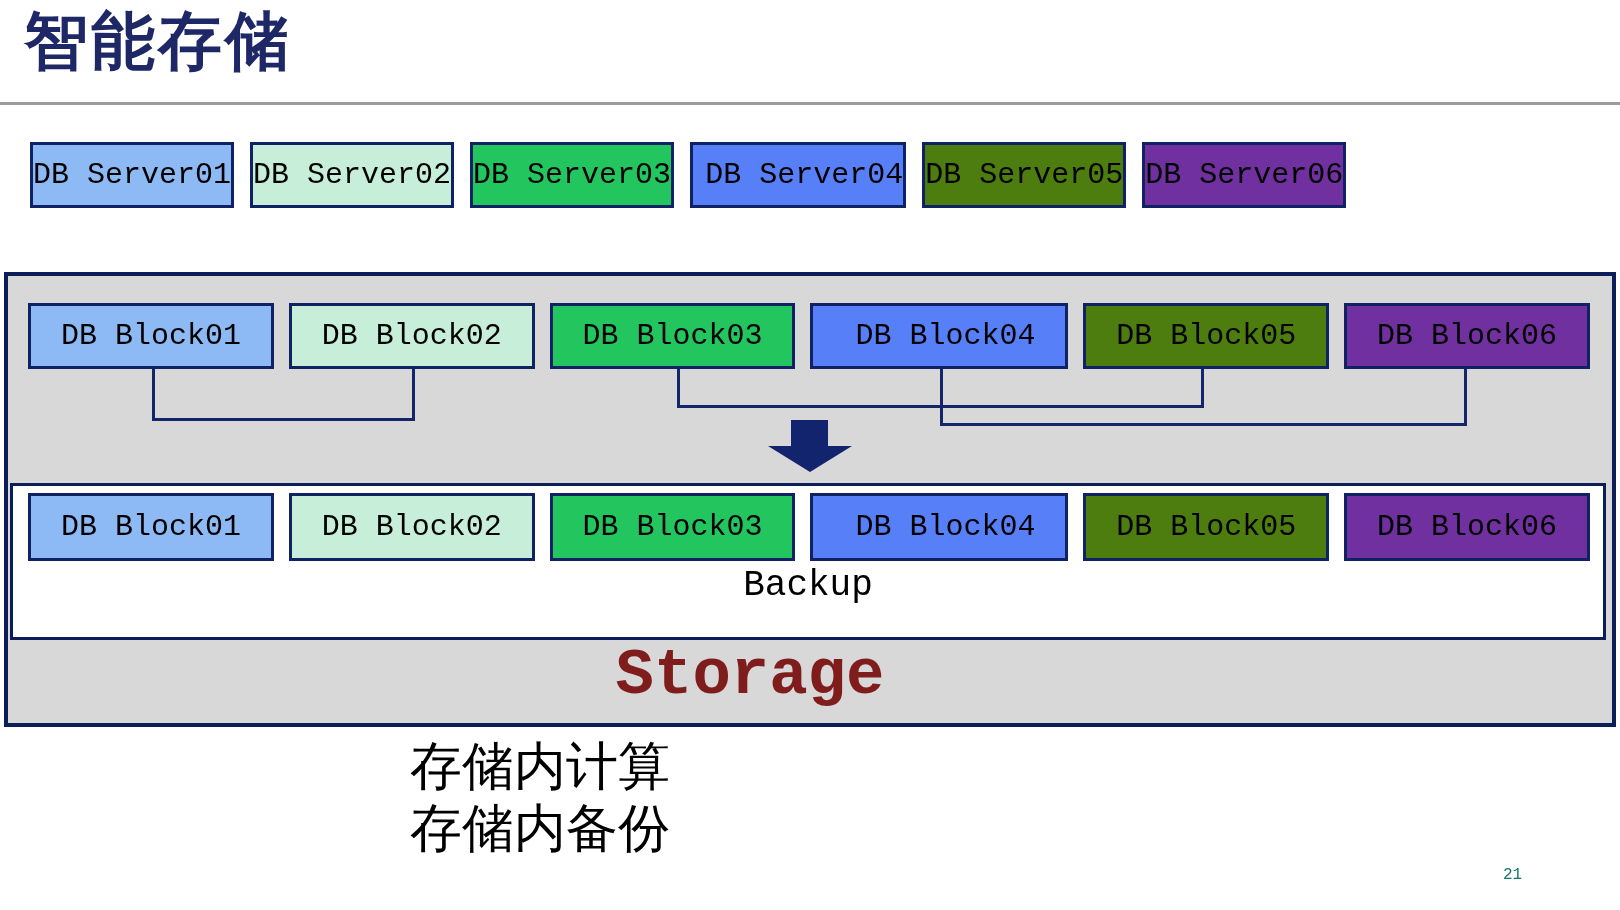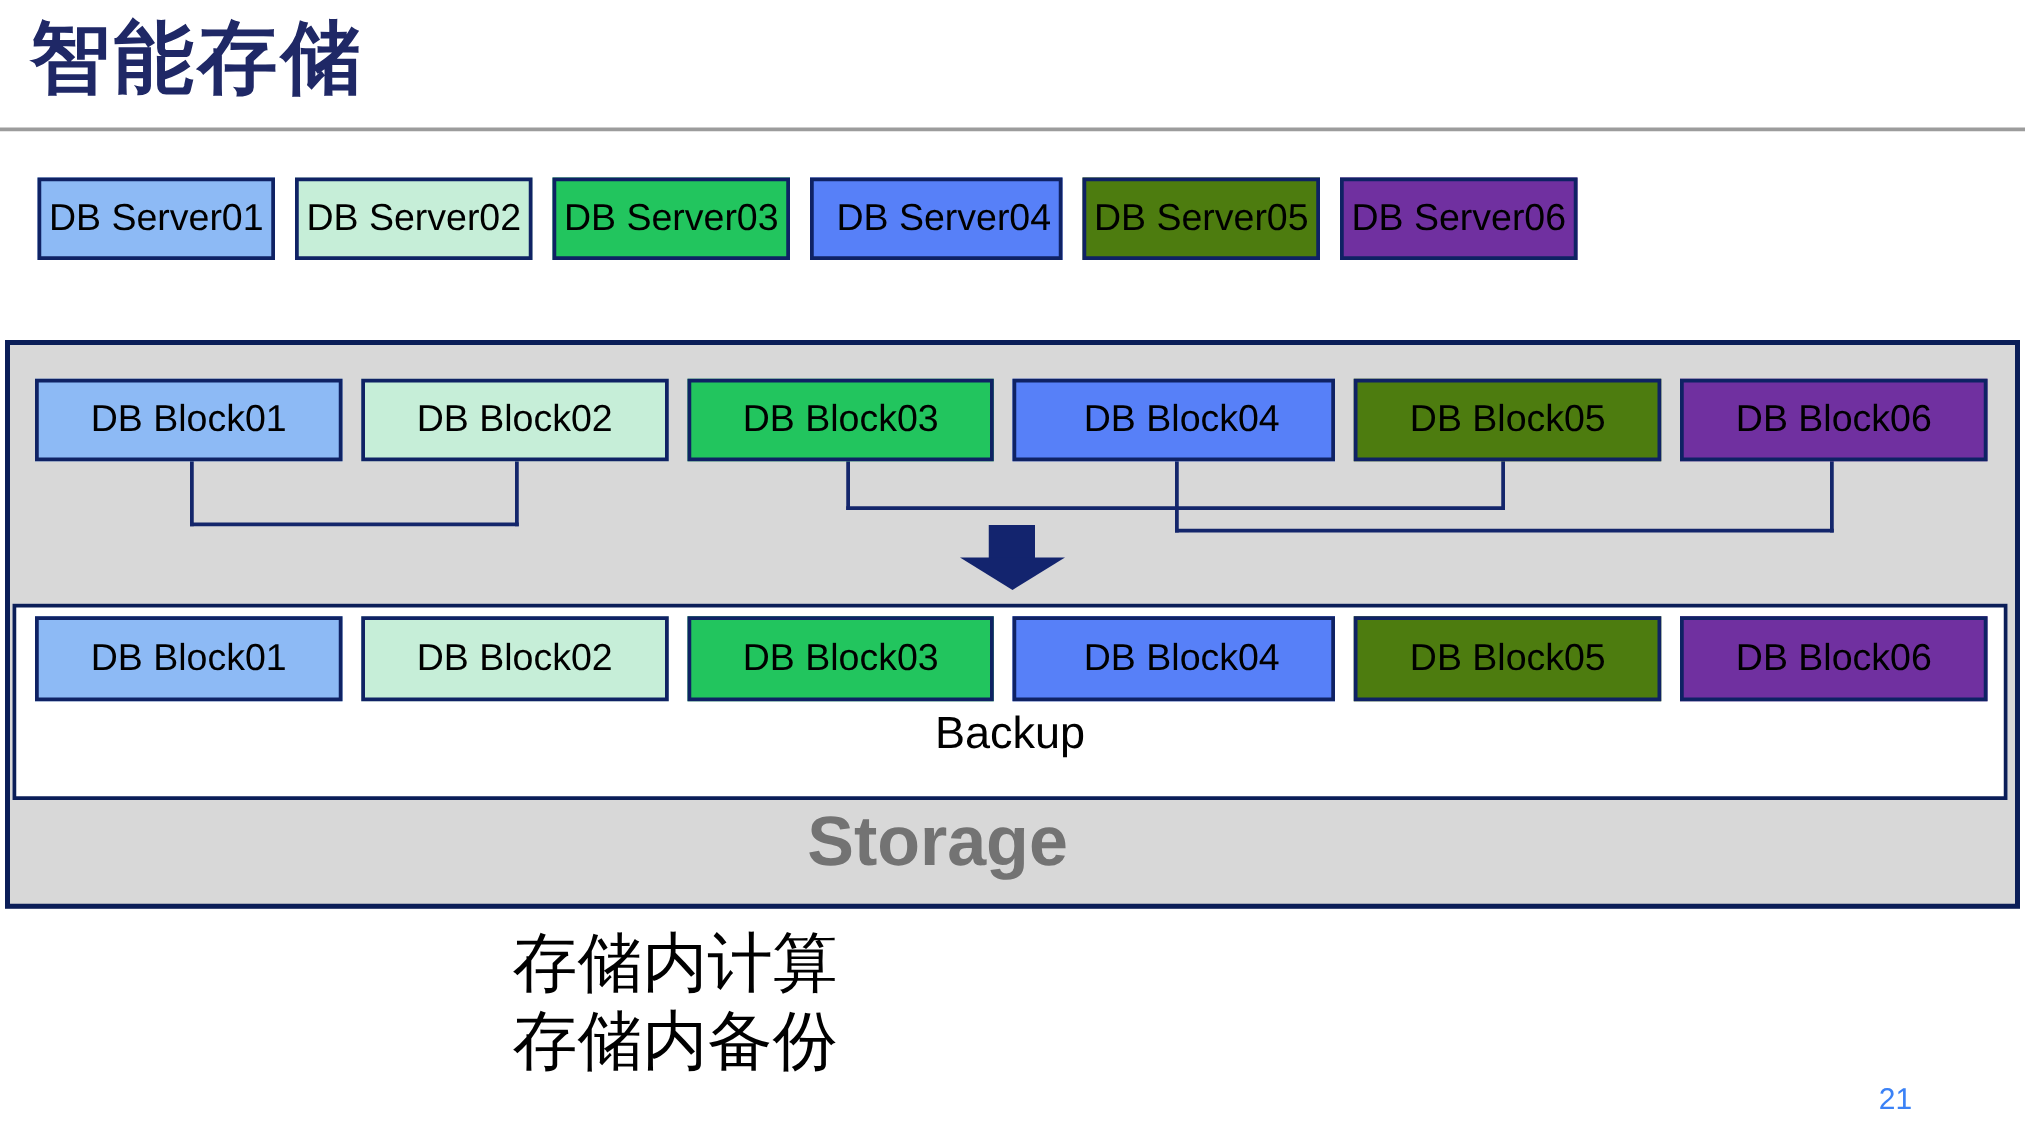--- a/index.html
+++ b/index.html
@@ -1,18 +1,18 @@
 <!DOCTYPE html>
 <html><head>
 <meta charset="utf-8">
 <style>
   html,body{margin:0;padding:0;background:#ffffff;}
   .stage{
     position:relative;width:1620px;height:910px;background:#ffffff;
-    font-family:Liberation Sans, sans-serif;overflow:hidden;
+    font-family:Liberation Mono, monospace;overflow:hidden;
   }
   .slide-title{
     position:absolute;left:24px;top:-6px;font-size:64px;font-weight:bold;
     color:#1F2866;letter-spacing:3px;line-height:105px;margin:0;
   }
   .title-rule{position:absolute;left:0;top:102px;width:1620px;height:3px;background:#9C9C9C;}
 
   .row{position:absolute;display:flex;}
   .row .box{
     flex:1;display:flex;align-items:center;justify-content:center;
@@ -52,27 +52,27 @@
   .backup-box{
     position:absolute;left:10px;top:483px;width:1596px;height:157px;
     background:#ffffff;border:3px solid #0B1E58;box-sizing:border-box;z-index:3;
   }
   .backup-label{
     position:absolute;left:10px;top:565px;width:1596px;text-align:center;
     font-size:36px;color:#000;z-index:4;
   }
   .storage-label{
     position:absolute;left:4px;top:640px;width:1492px;text-align:center;
-    font-size:56px;font-weight:bold;color:#737373;z-index:4;
+    font-size:64px;font-weight:bold;color:#7f1d1d;z-index:4;
   }
   .caption{
     position:absolute;left:410px;top:740px;width:800px;text-align:left;
     font-size:52px;line-height:62px;color:#000;
   }
-  .page-number{position:absolute;left:1503px;top:866px;font-size:24px;color:#3b82f6;}
+  .page-number{position:absolute;left:1503px;top:866px;font-size:16px;color:#0f766e;}
 </style>
 </head>
 <body>
 
 <div class="stage">
 
   <h1 class="slide-title">智能存储</h1>
   <div class="title-rule"></div>
 
   <div class="row servers-row">

